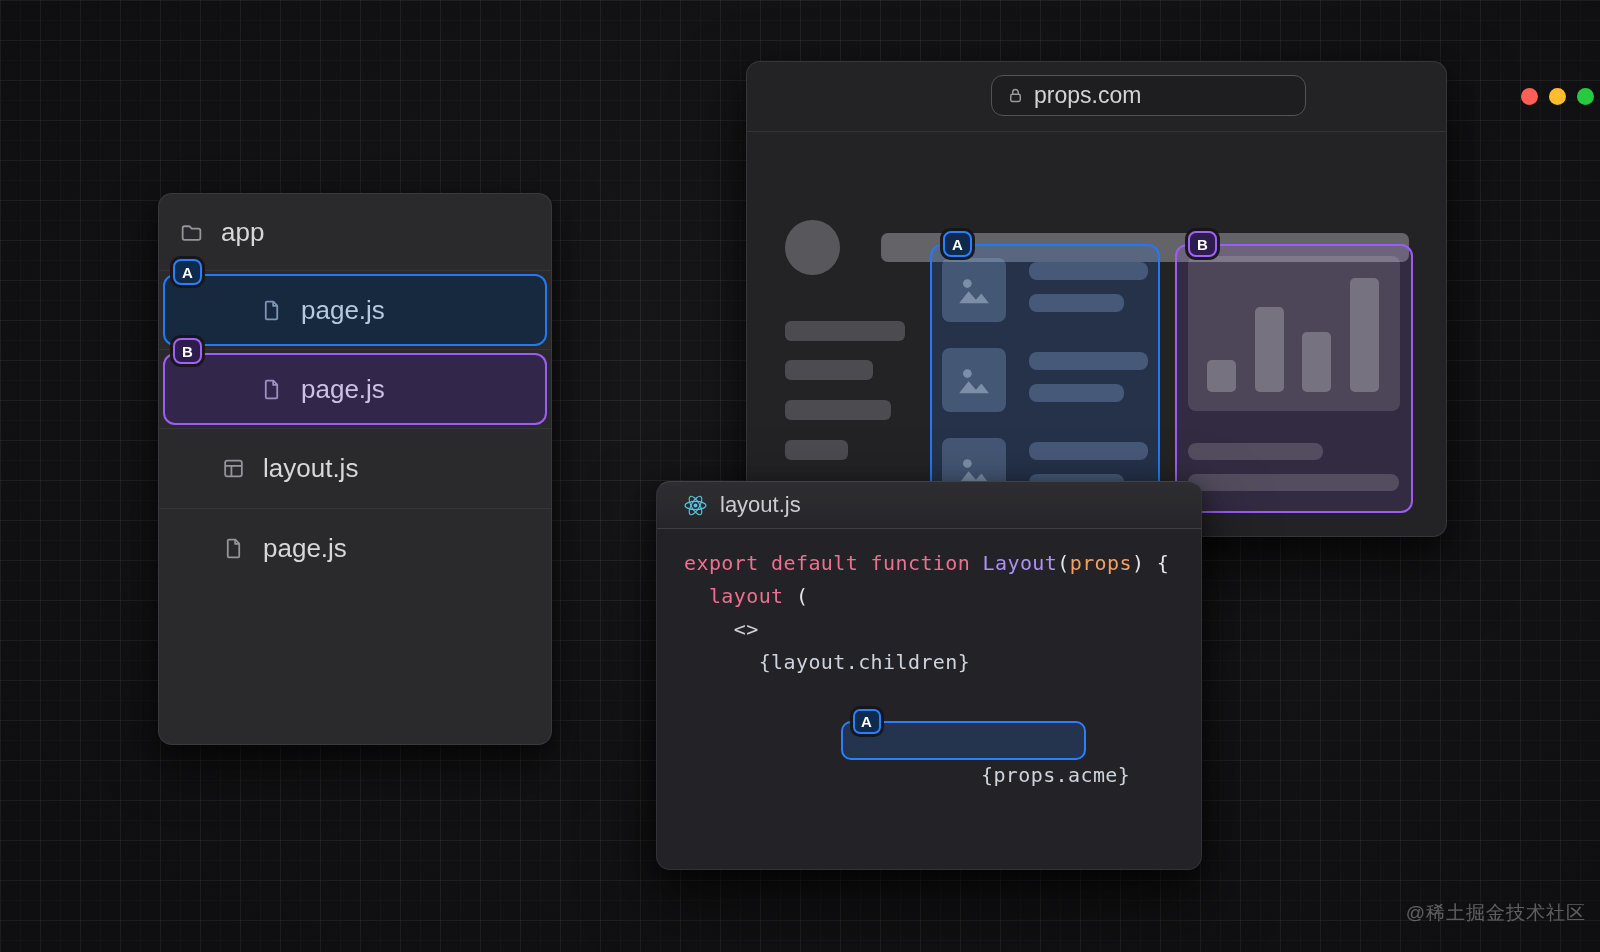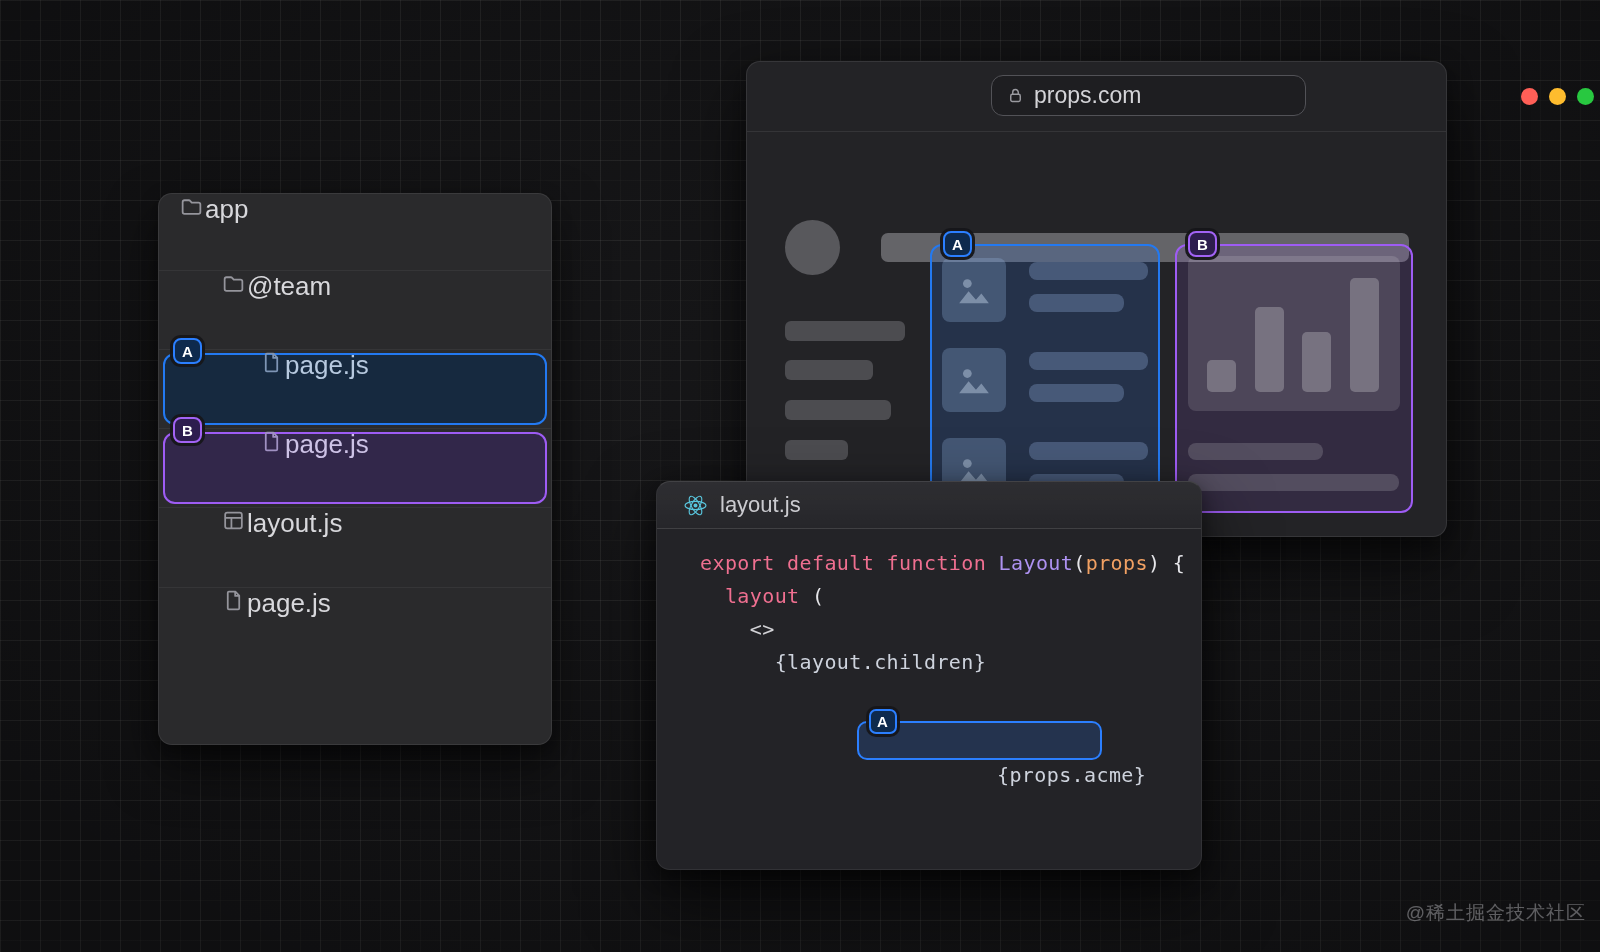--- a/index.html
+++ b/index.html
@@ -30,21 +30,21 @@
 
   
   .tree{
     position:absolute;left:158px;top:193px;width:394px;height:552px;
     background:#2a2a2c;border:1px solid rgba(255,255,255,0.08);
     border-radius:14px;box-sizing:border-box;
     box-shadow:0 24px 50px rgba(0,0,0,0.5), 0 6px 18px rgba(0,0,0,0.35);
     display:flex;flex-direction:column;z-index:2;
   }
   .trow{
-    position:relative;display:flex;align-items:flex-start;gap:1px;
+    position:relative;display:flex;align-items:center;gap:17px;
     box-sizing:border-box;border-bottom:1px solid rgba(255,255,255,0.055);
     color:#d8d8dc;font-size:26px;
   }
   .trow:last-child{border-bottom:none;}
   .trow .ticon{display:flex;color:#95959c;flex:0 0 auto;}
   .trow.lvl0{padding-left:20px;height:77px;}
   .trow.lvl1{padding-left:62px;height:79px;}
   .trow.hl{padding-left:100px;height:79px;}
   .trow.rlast{height:80px;}
   .hlbox{position:absolute;left:4px;right:4px;top:3px;bottom:3px;border-radius:12px;
@@ -122,21 +122,21 @@
     display:flex;align-items:center;gap:12px;padding-left:26px;
     background:linear-gradient(180deg, rgba(255,255,255,0.05), rgba(255,255,255,0.015));
     border-bottom:1px solid rgba(255,255,255,0.085);
     color:#cbcbd0;font-size:22px;box-sizing:border-box;
   }
   .e-titlebar .ricon{display:flex;}
   .code{
     position:absolute;left:0;top:47px;right:0;bottom:0;
     padding:18px 0 0 27px;
     font-family:"DejaVu Sans Mono",monospace;font-size:20px;line-height:33px;
-    letter-spacing:0.4px;color:#ced3dd;margin-left:16px;
+    letter-spacing:0.4px;color:#ced3dd;
   }
   .cl{white-space:pre;height:33px;}
   .kw{color:#ef6f90;}
   .fn{color:#ae92f2;}
   .arg{color:#f2a163;}
   .pun{color:#e6e6ea;}
   .dim{color:#d2d2d6;}
   .codebox{
     position:relative;display:inline-block;box-sizing:border-box;
     width:245px;height:39px;border-radius:10px;border:2.5px solid;
@@ -164,28 +164,20 @@
 
     <div class="trow lvl0">
       <span class="ticon">
         <svg width="25" height="25" viewBox="0 0 24 24" fill="none" stroke="currentColor" stroke-width="1.7" stroke-linejoin="round">
             <path d="M3.5 7.8c0-1 .8-1.8 1.8-1.8h4.1c.5 0 1 .2 1.3.6l1.5 1.6h6.5c1 0 1.8.8 1.8 1.8v7.2c0 1-.8 1.8-1.8 1.8H5.3c-1 0-1.8-.8-1.8-1.8V7.8z"></path>
           </svg>
       </span>
       <span class="tlabel">app</span>
     </div>
 
-    <div class="trow lvl1">
-      <span class="ticon">
-        <svg width="25" height="25" viewBox="0 0 24 24" fill="none" stroke="currentColor" stroke-width="1.7" stroke-linejoin="round">
-            <path d="M3.5 7.8c0-1 .8-1.8 1.8-1.8h4.1c.5 0 1 .2 1.3.6l1.5 1.6h6.5c1 0 1.8.8 1.8 1.8v7.2c0 1-.8 1.8-1.8 1.8H5.3c-1 0-1.8-.8-1.8-1.8V7.8z"></path>
-          </svg>
-      </span>
-      <span class="tlabel">@team</span>
-    </div>
 
     <div class="trow hl hl-a">
       <span class="hlbox"></span>
       <span class="badge blue">A</span>
       <span class="ticon">
         <svg width="25" height="25" viewBox="0 0 24 24" fill="none" stroke="currentColor" stroke-width="1.7" stroke-linejoin="round">
             <path d="M6.5 4.6c0-.6.5-1.1 1.1-1.1h6.2l3.7 3.9v12c0 .6-.5 1.1-1.1 1.1H7.6c-.6 0-1.1-.5-1.1-1.1V4.6z"></path>
             <path d="M13.6 3.6v4h3.9"></path>
           </svg>
       </span>

